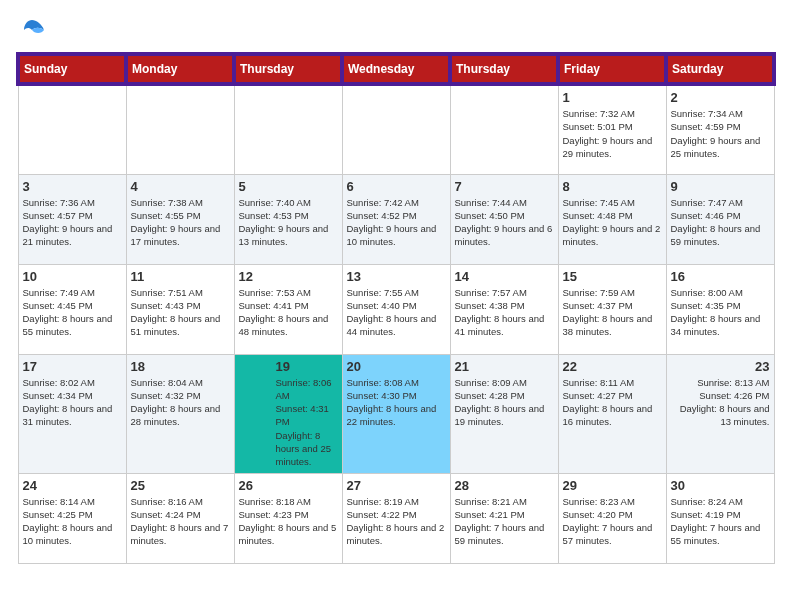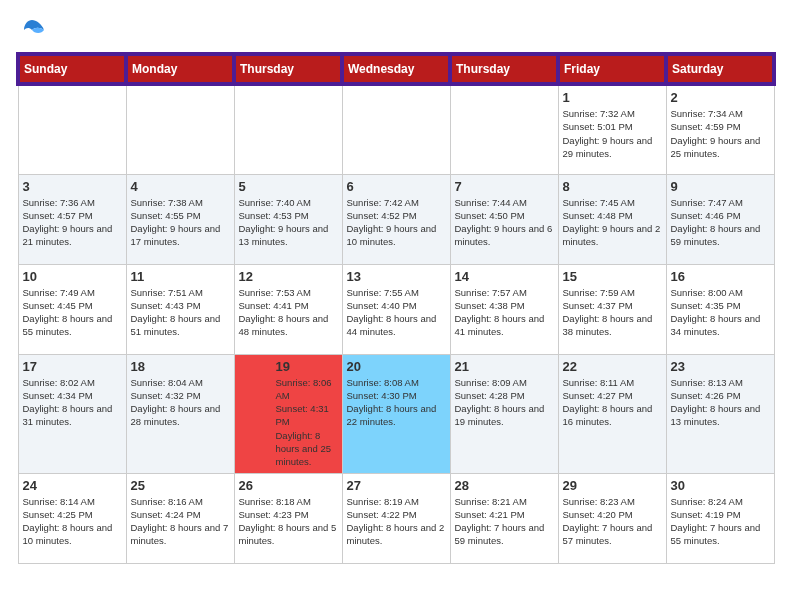--- a/index.html
+++ b/index.html
@@ -191,37 +191,37 @@
       </tr>
       <tr>
         <td style="background: rgb(240, 244, 248);">
           <span class="day-number">17</span>
           <div class="day-info">Sunrise: 8:02 AM<br>Sunset: 4:34 PM<br>Daylight: 8 hours and 31 minutes.</div>
         </td>
         <td style="background: rgb(240, 244, 248);">
           <span class="day-number">18</span>
           <div class="day-info">Sunrise: 8:04 AM<br>Sunset: 4:32 PM<br>Daylight: 8 hours and 28 minutes.</div>
         </td>
-        <td style="background: #ef4444; padding-left: 41px;">
+        <td style="background: #14b8a6; padding-left: 41px;">
           <span class="day-number">19</span>
           <div class="day-info">Sunrise: 8:06 AM<br>Sunset: 4:31 PM<br>Daylight: 8 hours and 25 minutes.</div>
         </td>
         <td style="background: #7dd3fc;">
           <span class="day-number">20</span>
           <div class="day-info">Sunrise: 8:08 AM<br>Sunset: 4:30 PM<br>Daylight: 8 hours and 22 minutes.</div>
         </td>
         <td style="background: rgb(240, 244, 248);">
           <span class="day-number">21</span>
           <div class="day-info">Sunrise: 8:09 AM<br>Sunset: 4:28 PM<br>Daylight: 8 hours and 19 minutes.</div>
         </td>
         <td style="background: rgb(240, 244, 248);">
           <span class="day-number">22</span>
           <div class="day-info">Sunrise: 8:11 AM<br>Sunset: 4:27 PM<br>Daylight: 8 hours and 16 minutes.</div>
         </td>
-        <td style="background: rgb(240, 244, 248);">
+        <td style="background: rgb(240, 244, 248); text-align: right;">
           <span class="day-number">23</span>
           <div class="day-info">Sunrise: 8:13 AM<br>Sunset: 4:26 PM<br>Daylight: 8 hours and 13 minutes.</div>
         </td>
       </tr>
       <tr>
         <td style="background: rgb(255, 255, 255);">
           <span class="day-number">24</span>
           <div class="day-info">Sunrise: 8:14 AM<br>Sunset: 4:25 PM<br>Daylight: 8 hours and 10 minutes.</div>
         </td>
         <td style="background: rgb(255, 255, 255); margin-left: 45px;">

